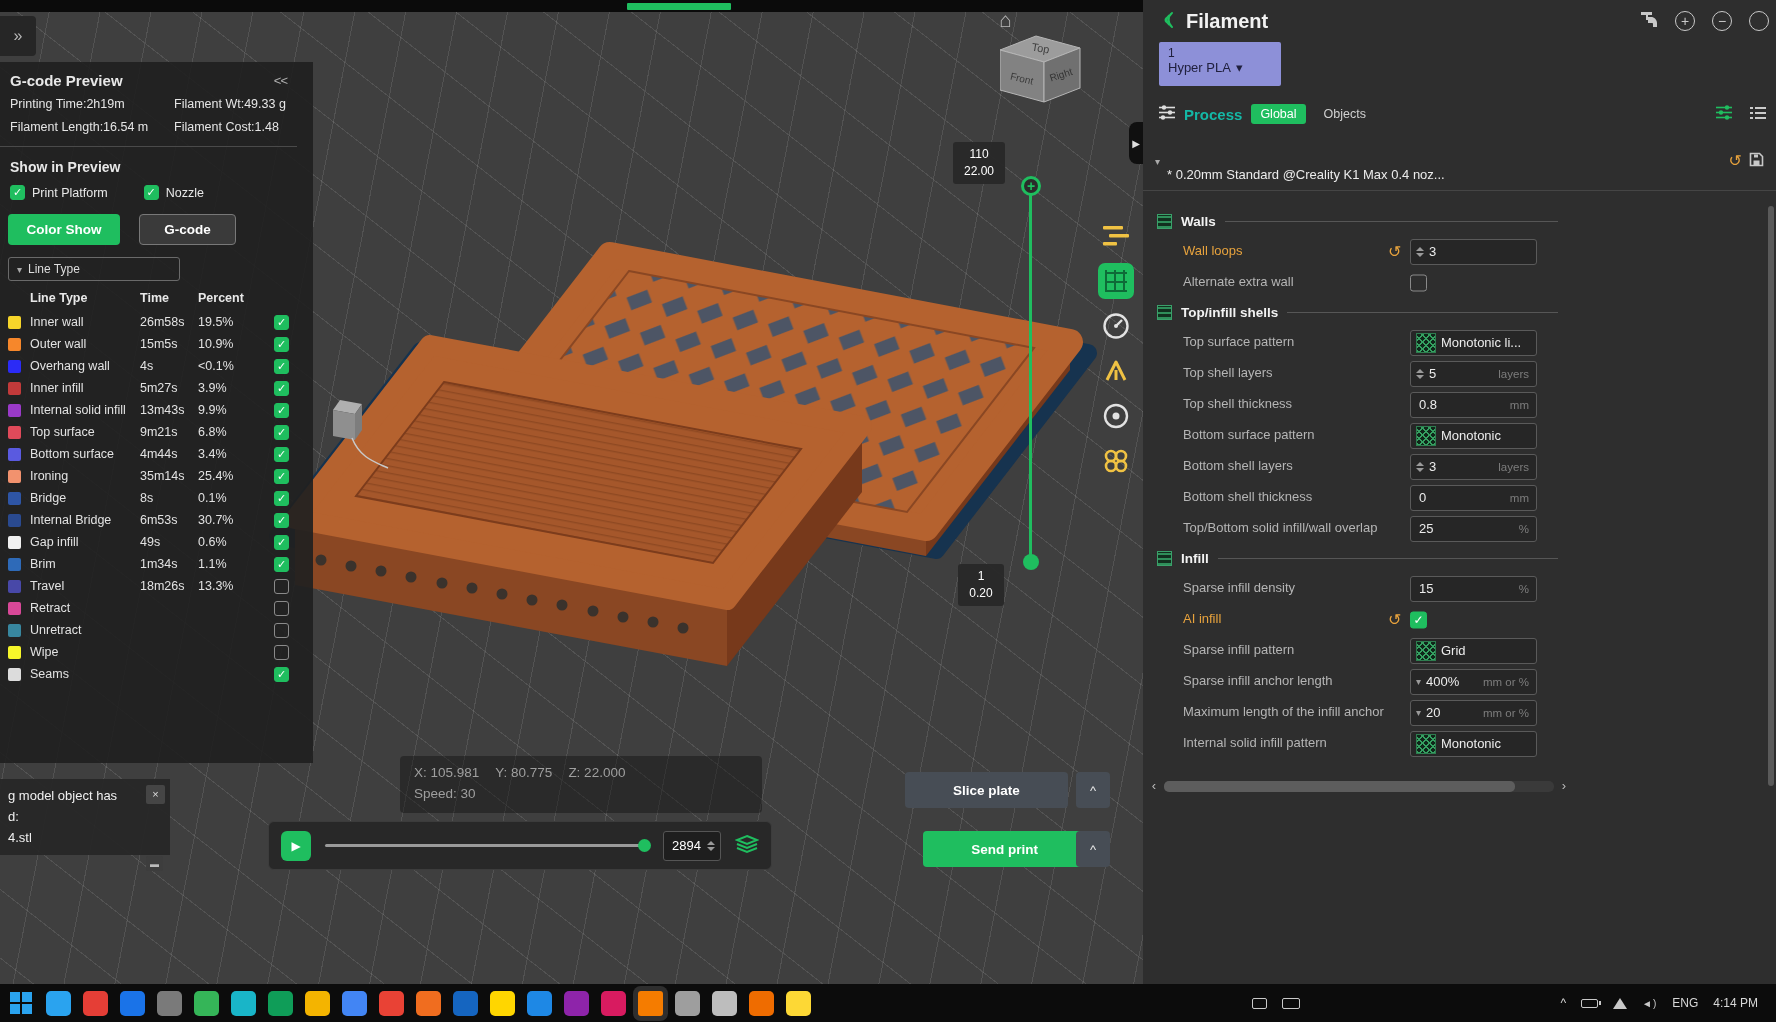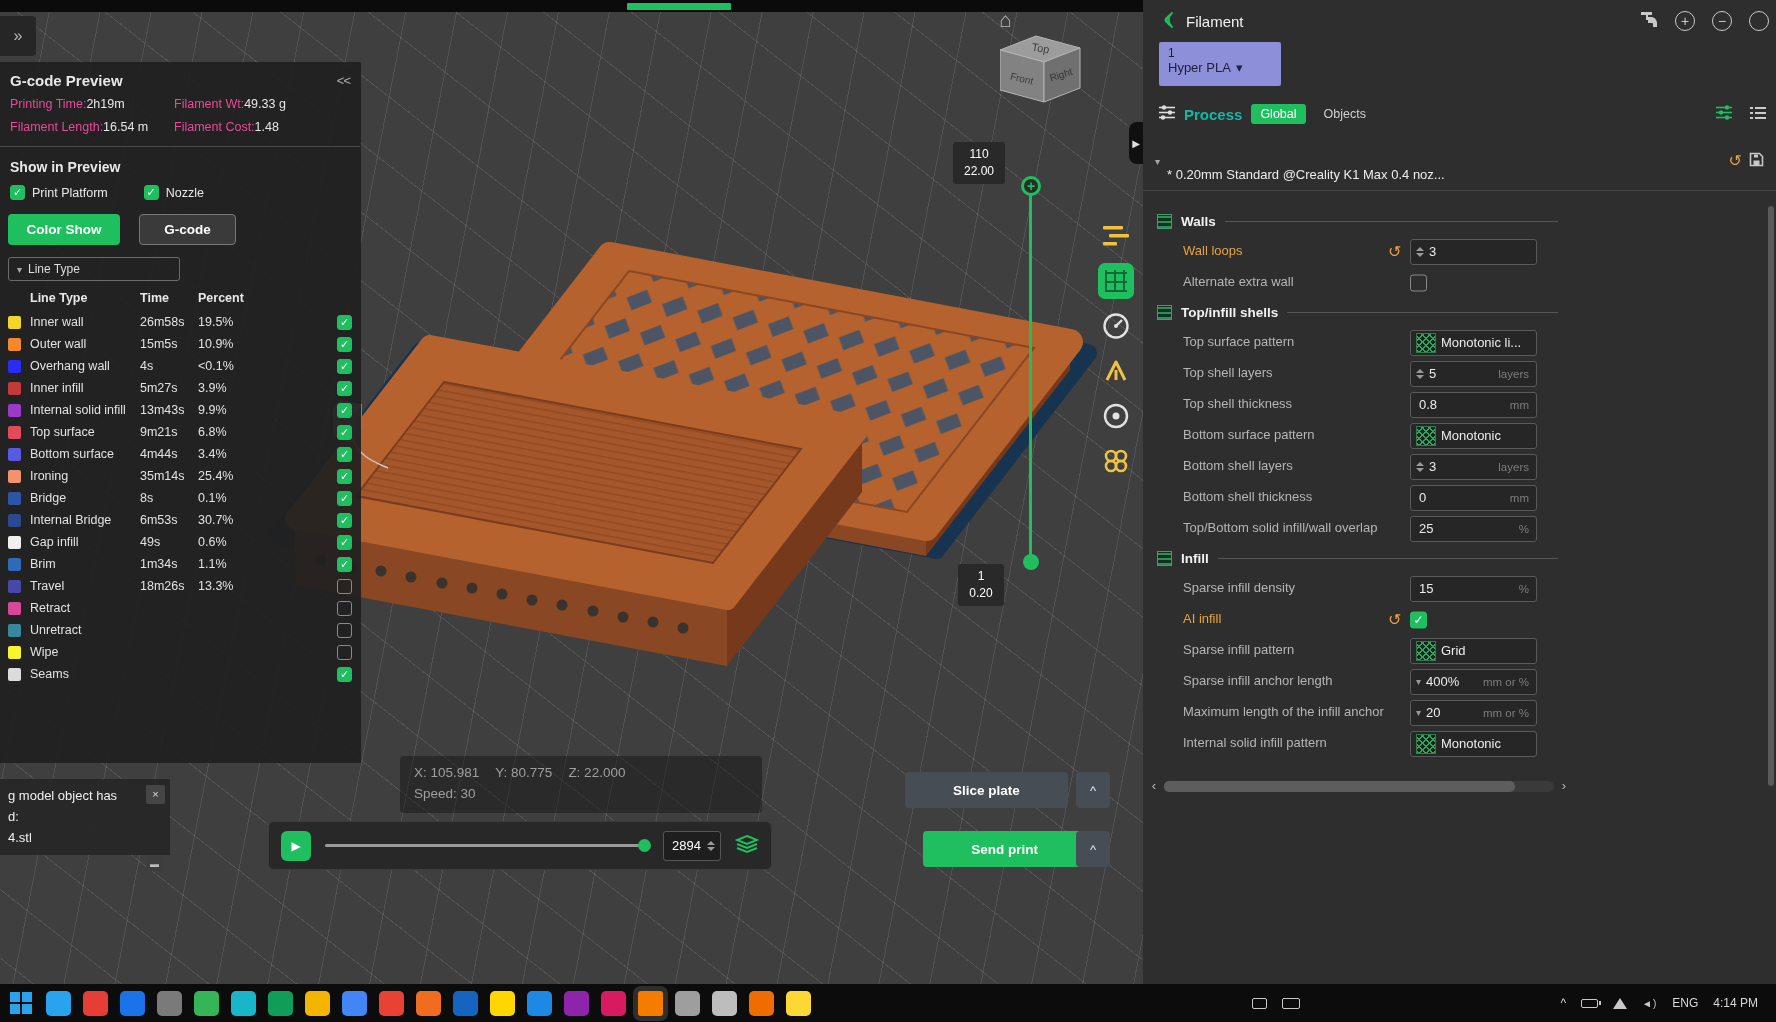--- a/index.html
+++ b/index.html
@@ -62,26 +62,26 @@
 
 
 .act-btn{position:absolute;width:163px;height:36px;border-radius:4px;display:flex;align-items:center;justify-content:center;font-weight:bold;font-size:13.5px;color:#fff;z-index:5;border:none;}
 .slice{left:905px;top:772px;background:#474d55;}
 .send{left:923px;top:831px;background:var(--accent);}
 .up-btn{position:absolute;width:34px;height:36px;border-radius:4px;background:#474d55;color:#e8e8e8;display:flex;align-items:center;justify-content:center;font-size:13px;z-index:5;border:none;}
 .up1{left:1076px;top:772px;} .up2{left:1076px;top:831px;}
 
 
 .expand-btn{position:absolute;left:0;top:16px;width:36px;height:40px;background:#262626;color:#b9b9b9;display:flex;align-items:center;justify-content:center;border-radius:0 4px 4px 0;font-size:16px;z-index:21;}
-.gcode-panel{position:absolute;left:0;top:62px;width:361px;height:701px;background:rgba(32,32,32,.93);z-index:20;padding:8px 1px 0 0;}
+.gcode-panel{position:absolute;left:0;top:62px;width:313px;height:701px;background:rgba(32,32,32,.93);z-index:20;padding:8px 16px 0 0;}
 .gp-title-row{display:flex;align-items:center;padding:2px 10px 8px;}
 .gp-title{font-size:15px;font-weight:bold;}
 .gp-collapse{margin-left:auto;color:#b0b0b0;font-size:13px;letter-spacing:-1px;}
 .gp-stats{display:grid;grid-template-columns:164px 1fr;row-gap:9px;padding:0 10px 12px;font-size:12.5px;}
-.stat .sl{color:#ec4899;} .stat .sv{color:#e6e6e6;}
+.stat .sl{color:#e5e5e5;} .stat .sv{color:#e6e6e6;}
 .gp-div{height:1px;background:#4a4a4a;margin:0 0 10px;}
 .gp-sub{font-size:14px;font-weight:bold;padding:2px 10px 10px;}
 .gp-checks{display:flex;gap:36px;padding:0 10px 14px;}
 .chk{display:inline-flex;align-items:center;gap:7px;font-size:12.5px;}
 .cb{width:15px;height:15px;border-radius:3px;border:1px solid #8a8a8a;display:inline-flex;align-items:center;justify-content:center;font-size:11px;color:#fff;flex:none;background:transparent;}
 .cb.on{background:var(--accent);border-color:var(--accent);}
 .cb.big{width:17px;height:17px;font-size:12px;}
 .gp-btns{display:flex;gap:19px;padding:0 8px 12px;}
 .btn-green{width:112px;height:31px;background:var(--accent);border:none;border-radius:4px;color:#fff;font-weight:bold;font-size:13.5px;}
 .btn-dark{width:97px;height:31px;background:#3a3a3a;border:1px solid #787878;border-radius:4px;color:#fff;font-weight:bold;font-size:13.5px;}
@@ -96,21 +96,21 @@
 .lt-row .cb{margin-left:auto;}
 
 
 .notification{position:absolute;left:0;top:779px;width:170px;min-height:76px;background:rgba(38,38,38,.92);z-index:21;padding:7px 26px 7px 8px;font-size:13px;line-height:1.6;color:#f0f0f0;}
 .notif-close{position:absolute;right:5px;top:6px;width:19px;height:19px;background:#454545;border-radius:2px;display:flex;align-items:center;justify-content:center;font-size:11px;color:#ddd;}
 .notif-min{position:absolute;left:146px;top:856px;width:17px;height:15px;background:#3d3d3d;border-radius:2px;z-index:21;display:flex;align-items:center;justify-content:center;color:#bbb;font-size:9px;}
 
 
 .right-panel{position:absolute;right:0;top:0;width:633px;height:1022px;background:var(--panel);z-index:25;overflow:hidden;}
 .rp-head{height:42px;display:flex;align-items:center;gap:9px;padding:0 16px;}
-.rp-title{font-size:15px;font-weight:normal;color:#f2f2f2;}
+.rp-title{font-size:20px;font-weight:bold;color:#f2f2f2;}
 .rp-head-icons{margin-left:auto;display:flex;align-items:center;gap:17px;margin-right:-9px;}
 .circ{width:20px;height:20px;border:1.7px solid #c9c9c9;border-radius:50%;display:inline-flex;align-items:center;justify-content:center;color:#c9c9c9;font-size:14px;line-height:1;}
 .fil-chip{margin:0 0 12px 16px;width:122px;height:44px;background:var(--lavender);border-radius:2px;color:#20203e;padding:4px 9px;cursor:pointer;}
 .fc-num{font-size:12px;} .fc-name{font-size:13px;display:flex;align-items:center;gap:5px;}
 .proc-row{display:flex;align-items:center;gap:9px;padding:0 16px;height:32px;}
 .proc-title{font-size:15px;font-weight:bold;color:#14b8a6;}
 .tab-pill{padding:3px 9px;border-radius:3px;font-size:12.5px;}
 .tab-pill.active{background:var(--accent);color:#fff;}
 .tab-pill.plain{color:#d0d0d0;}
 .proc-icons{margin-left:auto;display:flex;align-items:center;gap:18px;margin-right:-6px;}

